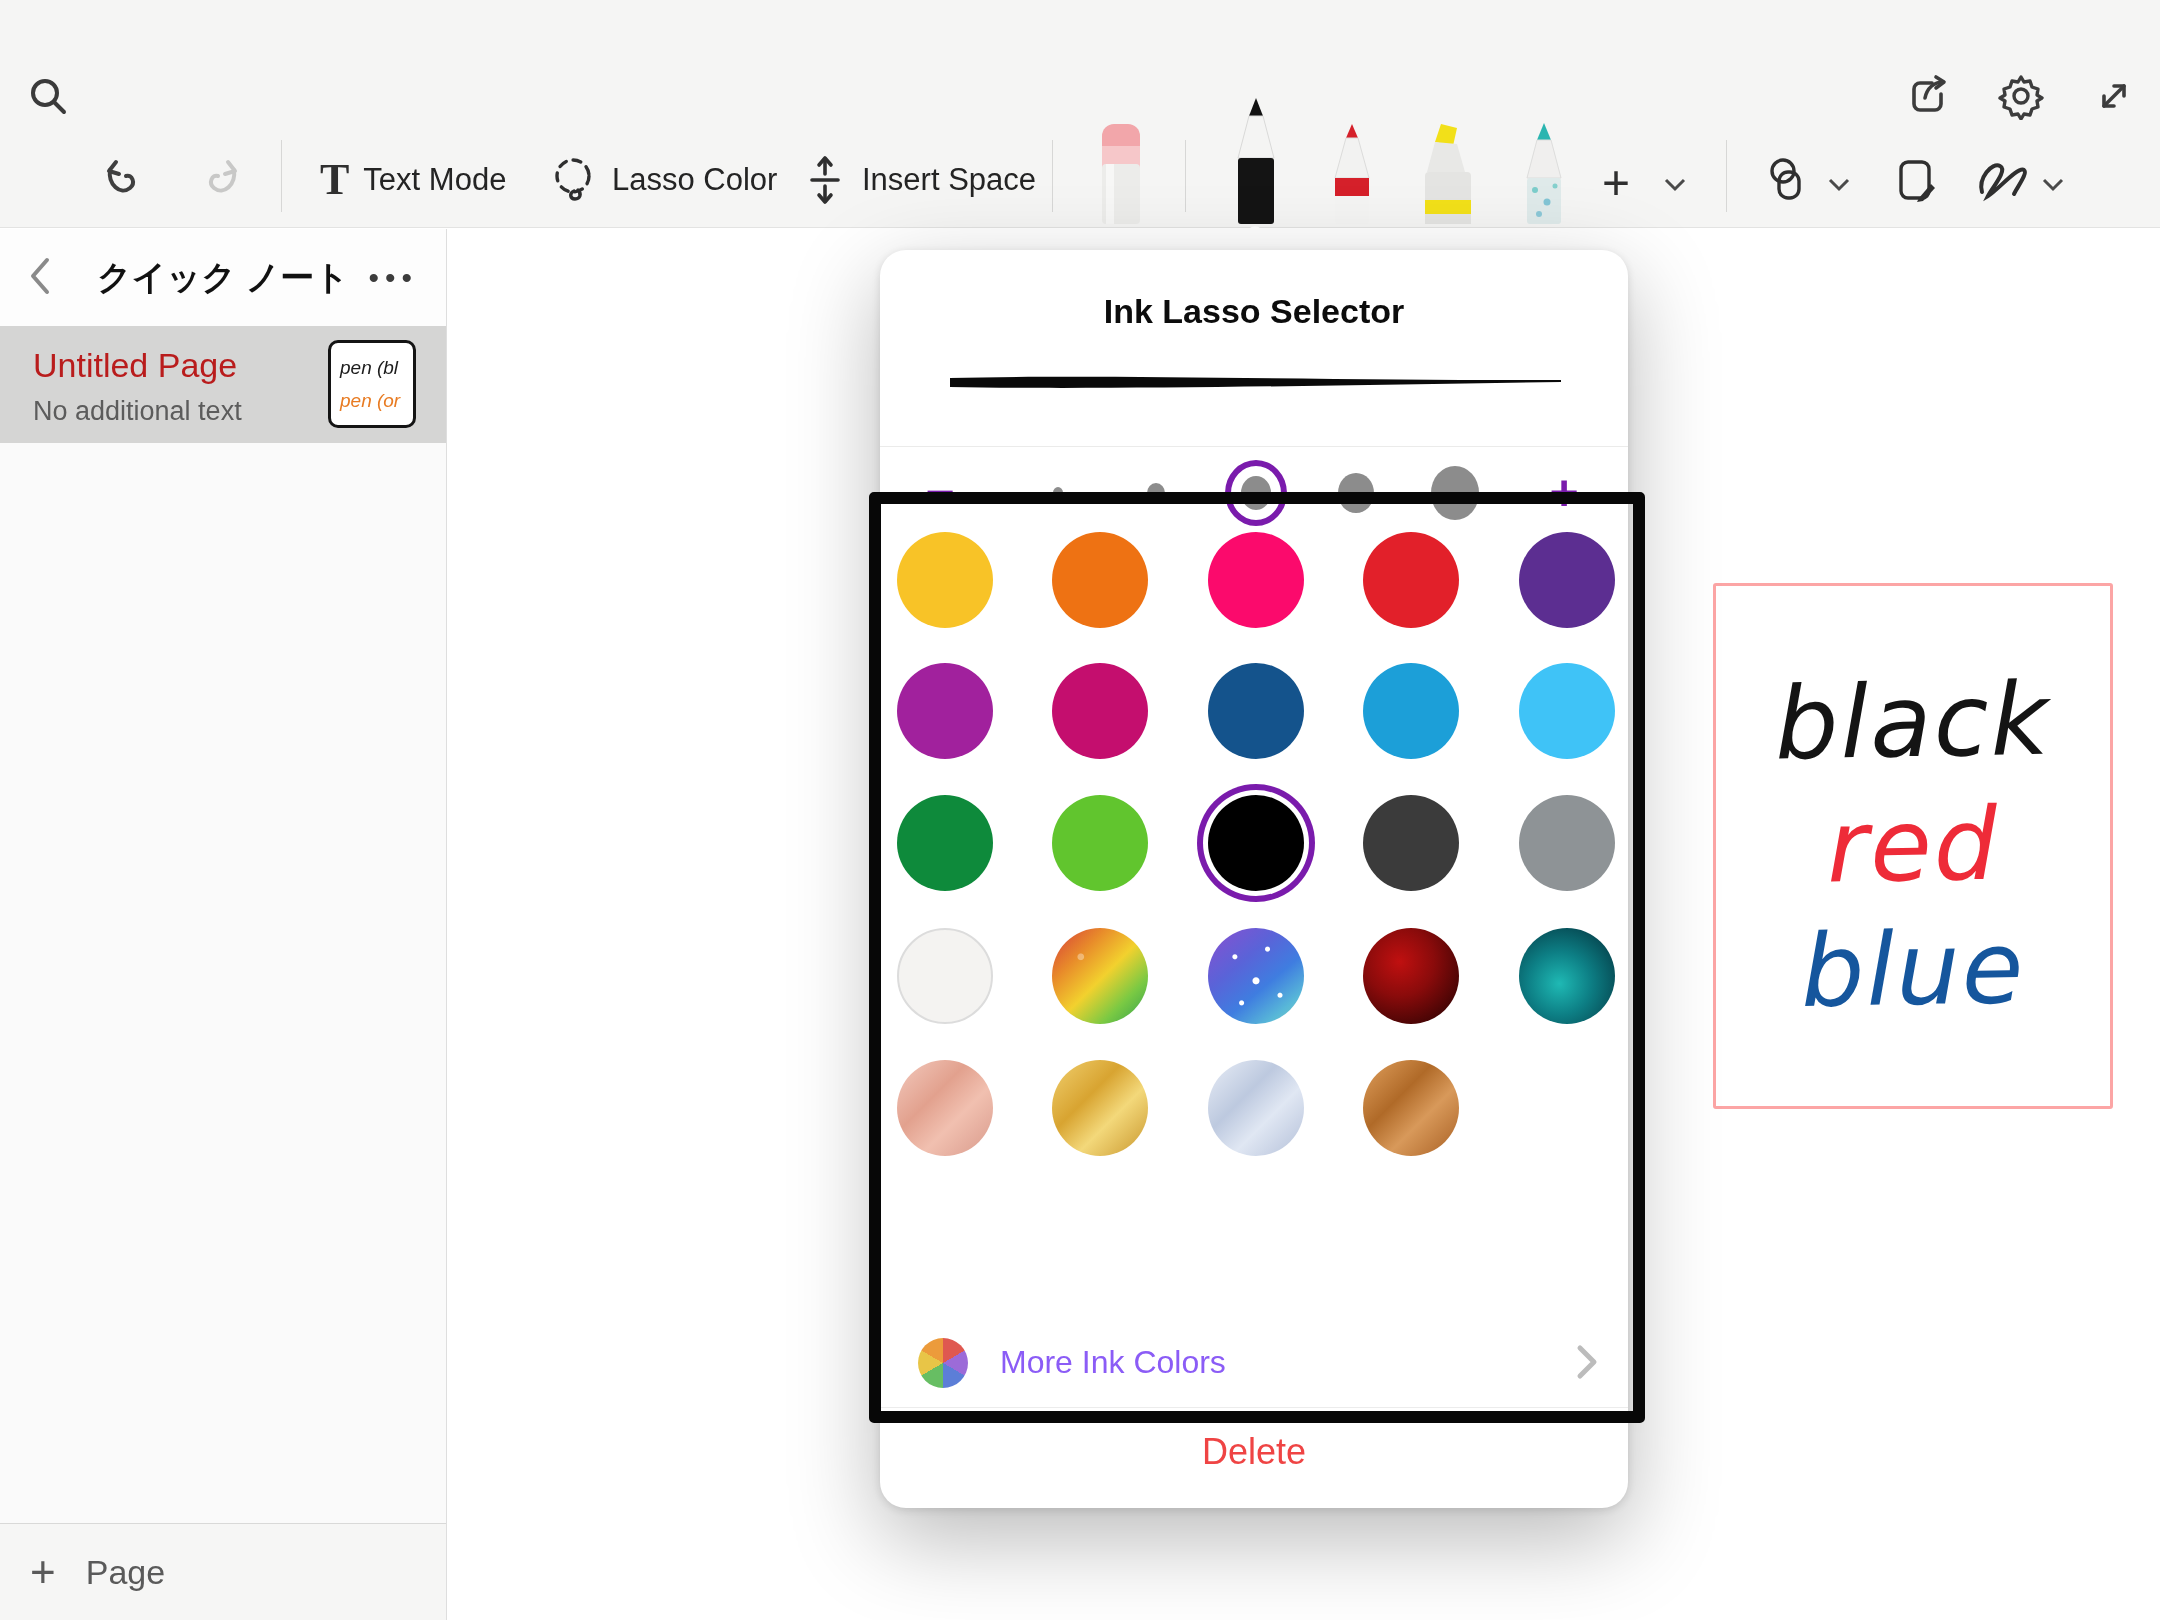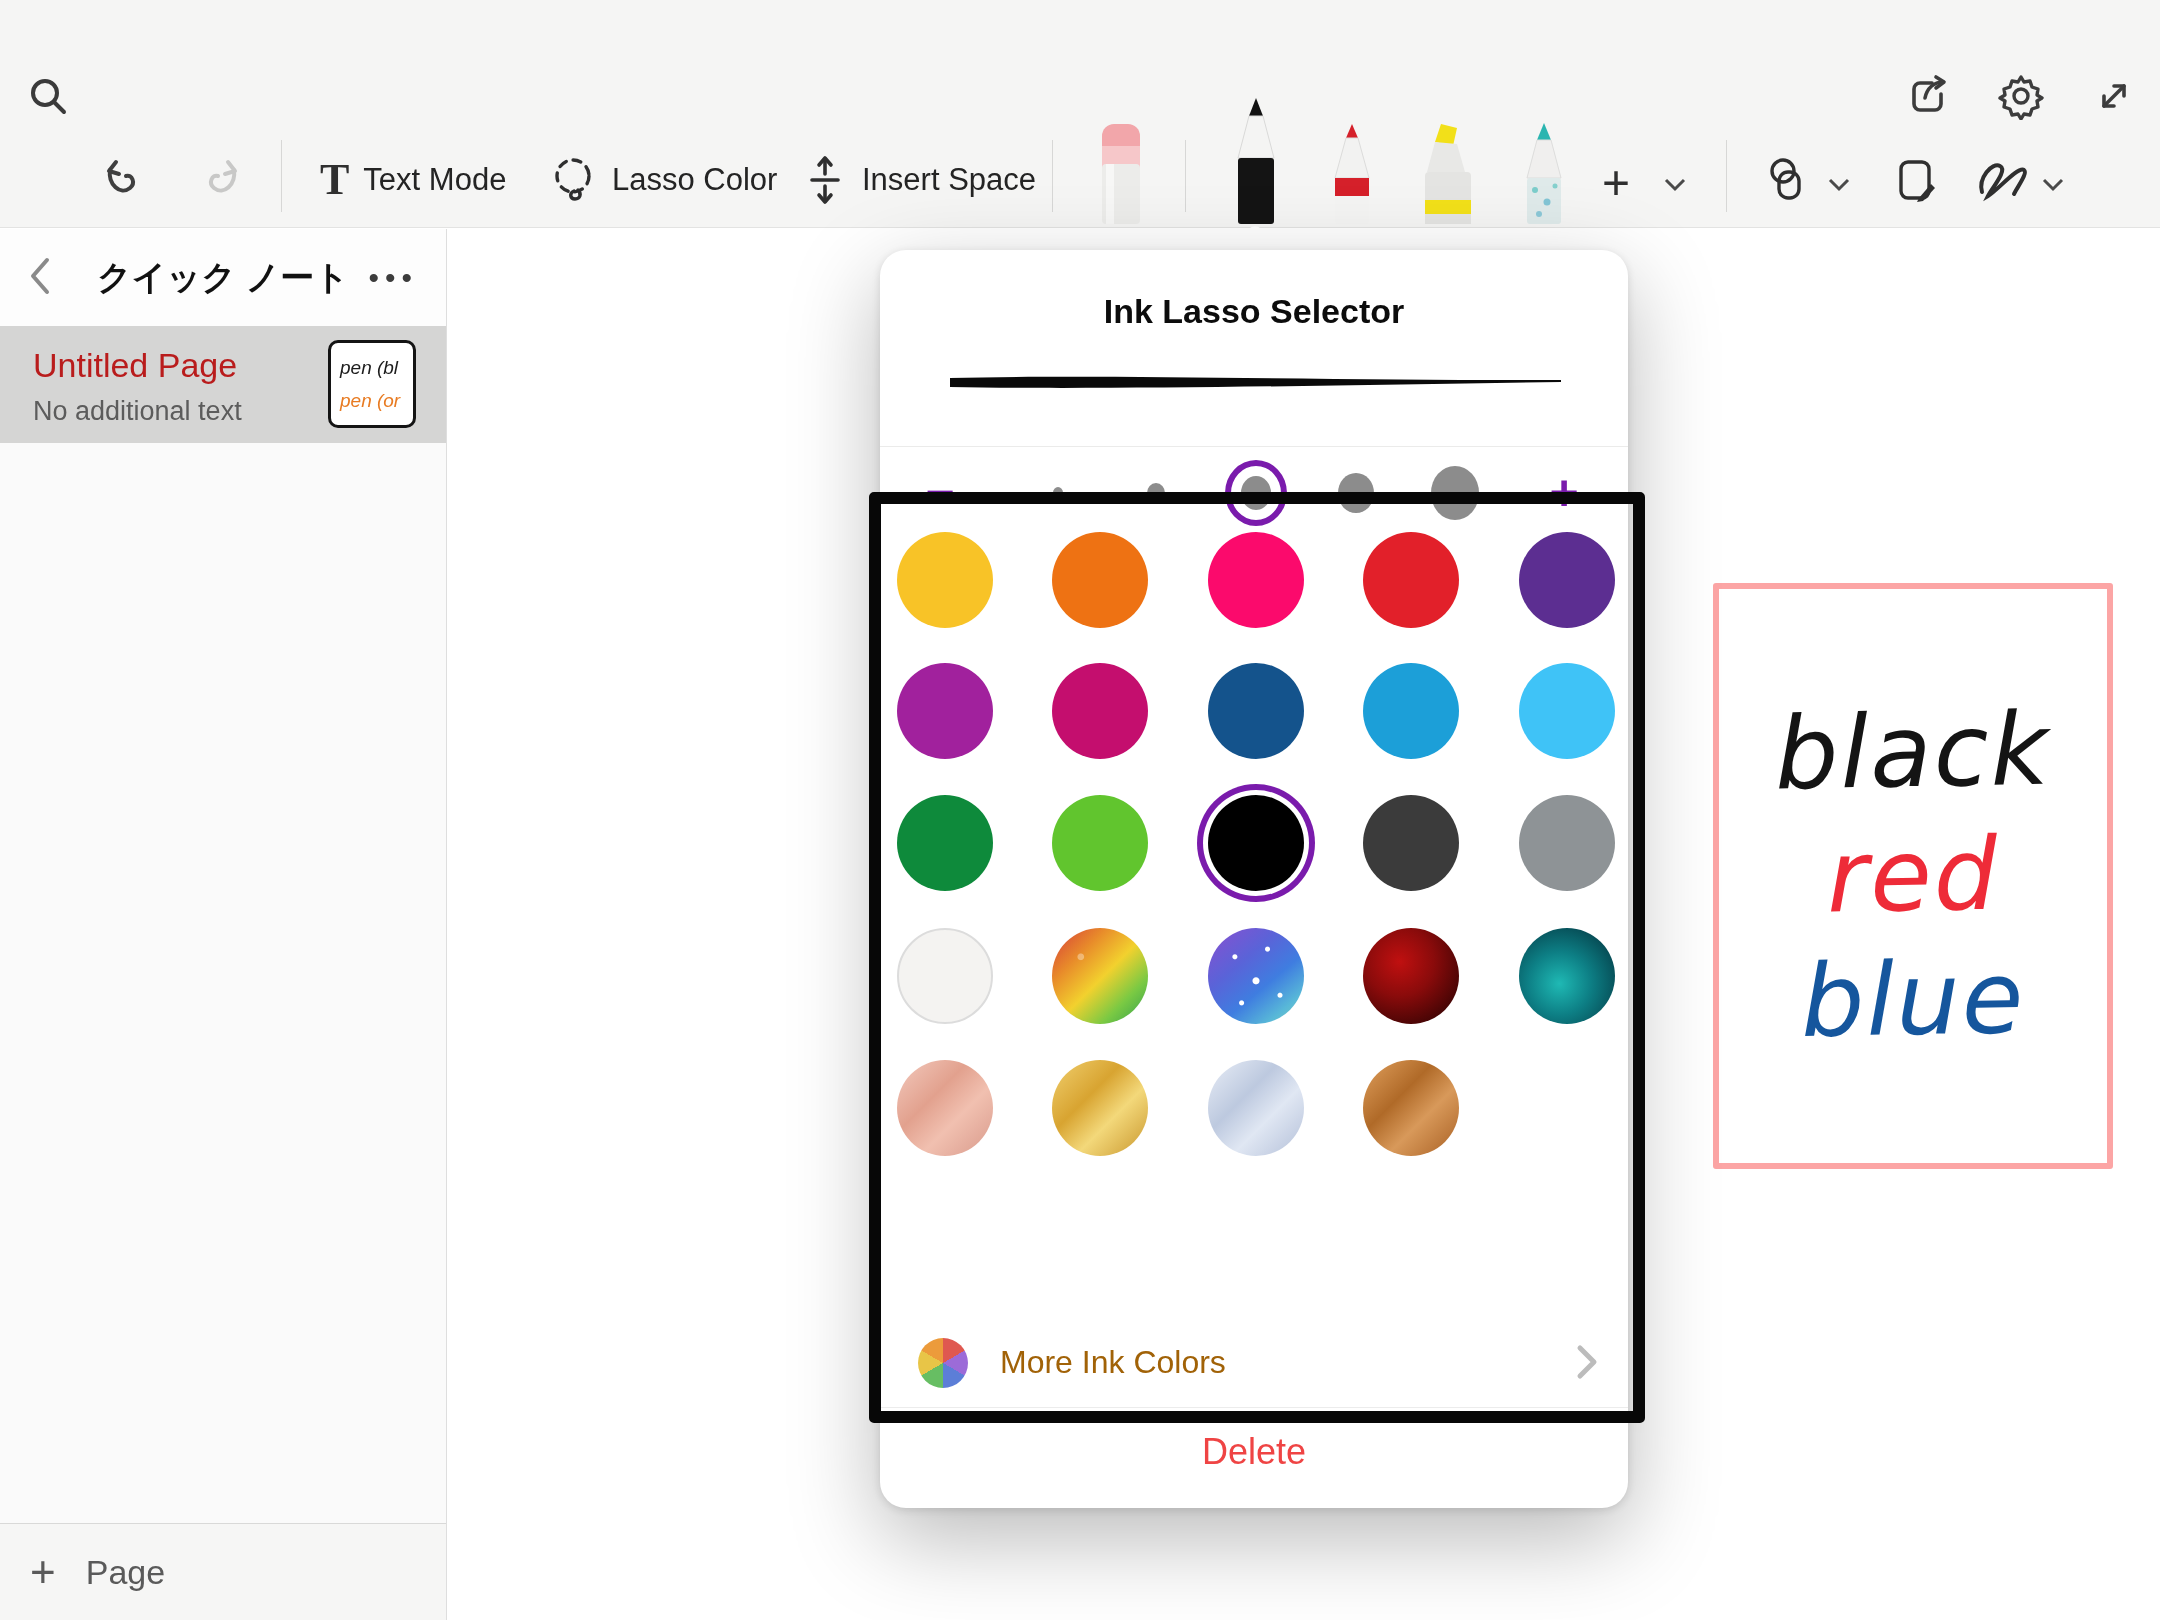--- a/index.html
+++ b/index.html
@@ -29,40 +29,40 @@
   .page-title{position:absolute; left:33px; top:20px; font-size:34px; color:#b91c1c;}
   .page-sub{position:absolute; left:33px; top:70px; font-size:27px; color:#5c5c5c;}
   .page-thumb{position:absolute; right:30px; top:14px; width:88px; height:88px; background:#fff; border:3px solid #141414; border-radius:10px; padding:8px 0 0 9px; overflow:hidden;}
   .thumb-line{font-size:19px; line-height:1.75; white-space:nowrap; font-style:italic;}
   .sb-footer{position:absolute; left:0; bottom:0; width:100%; height:97px; background:#f6f6f5; border-top:1px solid #d9d9d8;}
   .add-page{position:absolute; left:30px; top:0; height:100%; display:flex; align-items:center; gap:30px; background:none; border:none; font-size:34px; color:#5a5a5a; cursor:pointer;}
   .add-page .plus{font-size:44px; font-weight:300; color:#5a5a5a; line-height:1;}
 
   
   .canvas{position:absolute; left:448px; top:229px; right:0; bottom:0; background:#ffffff;}
-  .hand-box{position:absolute; left:1713px; top:583px; width:400px; height:586px; border:6px solid #fca5a5; border-radius:3px; display:flex; flex-direction:column; align-items:center; justify-content:center; gap:6px; background:#fff;}
+  .hand-box{position:absolute; left:1713px; top:583px; width:400px; height:526px; border:3px solid #fca5a5; border-radius:3px; display:flex; flex-direction:column; align-items:center; justify-content:center; gap:6px; background:#fff;}
   .hand-word{font-size:100px; line-height:1.18; font-style:italic; letter-spacing:2px; transform:rotate(-1deg); font-family:"DejaVu Sans",sans-serif;}
 
   
   .popover-arrow{position:absolute; left:1233px; top:232px; width:44px; height:44px; background:#fff; transform:rotate(45deg); border-radius:8px; z-index:40;}
   .popover{position:absolute; left:880px; top:250px; width:748px; height:1258px; background:#fff; border-radius:26px; box-shadow:0 30px 90px rgba(0,0,0,.28), 0 2px 8px rgba(0,0,0,.12); z-index:41;}
   .pop-title{position:absolute; left:0; top:42px; width:100%; text-align:center; font-size:34px; font-weight:700; color:#0c0c0c;}
   .stroke-preview{position:absolute; left:68px; top:122px;}
   .pop-div1{position:absolute; left:0; top:196px; width:100%; height:1px; background:#ebebea;}
   .thick-row{position:absolute; left:0; top:197px; width:100%; height:92px;}
   .thick-btn{position:absolute; top:0; height:92px; width:60px; background:none; border:none; font-size:50px; font-weight:700; color:var(--accent); cursor:pointer; line-height:88px;}
   .dot-wrap{position:absolute; top:0; height:92px; width:70px; display:flex; align-items:center; justify-content:center; background:none; border:none; cursor:pointer;}
   .dot{background:#8c8c8c; border-radius:50%;}
   .dot-ring{position:absolute; width:62px; height:66px; border:6px solid var(--accent); border-radius:50%;}
   .swatch{position:absolute; width:96px; height:96px; border-radius:50%; border:none; cursor:pointer;}
   .swatch.sel{box-shadow:0 0 0 5px #fff, 0 0 0 11px var(--accent);}
   .more-row{position:absolute; left:0; top:1064px; width:100%; height:96px; background:none; border:none; cursor:pointer;}
   .wheel{position:absolute; left:38px; top:24px; width:50px; height:50px; border-radius:50%;
          background:conic-gradient(#df5850 0 60deg,#9c6bd8 60deg 120deg,#5c7ed7 120deg 180deg,#67be63 180deg 240deg,#e8c547 240deg 300deg,#ec9b3b 300deg 360deg);}
-  .more-label{position:absolute; left:120px; top:0; height:96px; display:flex; align-items:center; font-size:32px; color:#a16207;}
+  .more-label{position:absolute; left:120px; top:0; height:96px; display:flex; align-items:center; font-size:32px; color:#8b5cf6;}
   .more-chev{position:absolute; right:30px; top:30px; color:#bcbcbc;}
   .pop-div2{position:absolute; left:0; top:1157px; width:100%; height:1px; background:#ececec;}
   .delete-btn{position:absolute; left:0; top:1166px; width:100%; height:72px; background:none; border:none; font-size:36px; color:#ef4444; cursor:pointer;}
 
   
   .ink-rect{position:absolute; border:12px solid #070707; border-radius:5px; z-index:60; pointer-events:none;}
   .ink-rect.grid{left:869px; top:492px; width:776px; height:931px;}
 </style>
 </head>
 <body>

